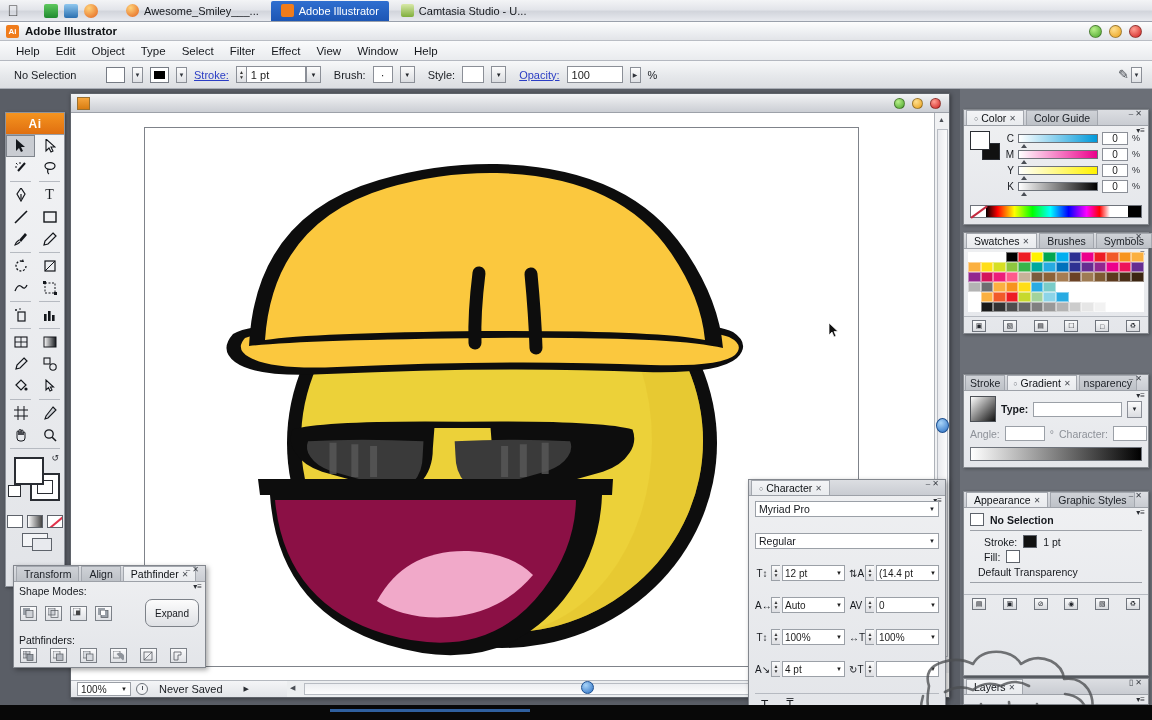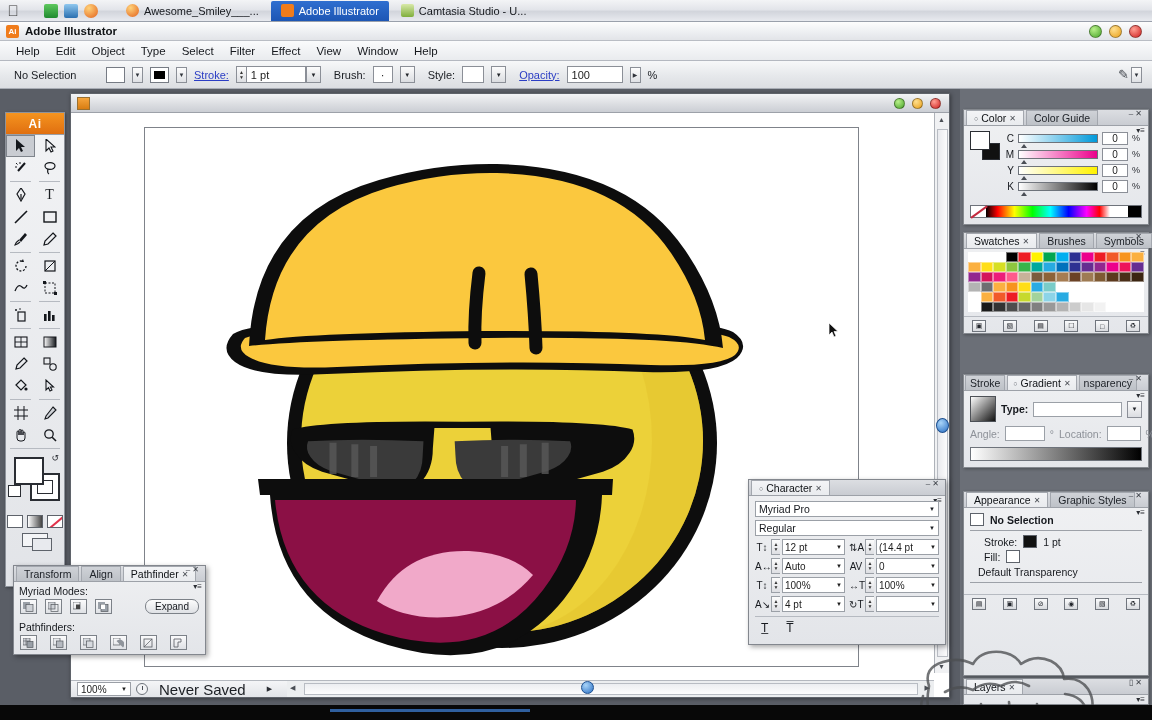--- a/index.html
+++ b/index.html
@@ -112,21 +112,21 @@
   #hscroll{position:absolute;left:215px;right:15px;bottom:0;height:17px;background:#eceef0;border-top:1px solid #b4b8bf;}
   #hscroll .trk{position:absolute;left:18px;right:16px;top:2px;height:12px;background:linear-gradient(to bottom,#eceef1,#fdfdfd);border:1px solid #b8bcc3;}
   #hscroll .thumb{position:absolute;left:295px;top:0px;width:13px;height:13px;border-radius:50%;
     background:radial-gradient(circle at 35% 30%,#a9d4f8,#2a6fc4);border:1px solid #1d4f8f;}
   #statusbar{position:absolute;left:0;right:15px;bottom:0;height:17px;width:216px;
     background:linear-gradient(to bottom,#f4f5f7,#e2e4e8);border-top:1px solid #b4b8bf;display:flex;align-items:center;gap:5px;padding-left:6px;}
   .zoomsel{width:54px;height:14px;border:1px solid #9b9fa6;background:#fff;font-size:10px;display:flex;align-items:center;padding:0 3px;}
   .zoomsel span.c{margin-left:auto;font-size:6px;}
   .clockico{width:12px;height:12px;border-radius:50%;border:1px solid #6e737b;background:#f3f4f6;position:relative;}
   .clockico::after{content:"";position:absolute;left:5px;top:2px;width:1px;height:4px;background:#4a4e55;}
-  .statustxt{font-size:15px;color:#1b1e23;margin-left:6px;}
+  .statustxt{font-size:11px;color:#1b1e23;margin-left:6px;}
   .statusarr{font-size:7px;color:#2a2d33;margin-left:16px;}
 
   
   #cursor{position:absolute;left:758px;top:210px;width:11px;height:16px;pointer-events:none;}
 
   
   #rightdock{position:absolute;right:0;top:0;width:192px;height:616px;background:#6b6f77;}
   .panel{position:absolute;left:3px;width:186px;background:linear-gradient(to bottom,#f0f1f3,#e4e6ea);
     border:1px solid #85898f;box-shadow:1px 1px 3px rgba(0,0,0,.3);}
   .ptabs{height:16px;background:linear-gradient(to bottom,#dcdee2,#c9ccd2);display:flex;align-items:flex-end;
@@ -176,21 +176,21 @@
   .aprow{display:flex;align-items:center;gap:6px;height:15px;font-size:10.5px;color:#16191e;}
   .aprow.head{font-weight:bold;}
   .apbox{width:14px;height:13px;border:1px solid #5e636b;background:#fff;}
   .apbox.k{background:#111;}
   .apsep{height:1px;background:#9da1a8;margin:3px 0;}
   .apbar{display:flex;justify-content:space-between;align-items:center;padding-top:4px;border-top:1px solid #b6bac1;margin-top:4px;}
 
   
   #charpanel{position:absolute;left:748px;top:390px;width:198px;
     background:linear-gradient(to bottom,#eff0f2,#e3e5e9);border:1px solid #83878e;box-shadow:2px 2px 5px rgba(0,0,0,.35);}
-  .chrow{display:flex;gap:4px;margin-bottom:3px;}
+  .chrow{display:flex;gap:4px;margin-bottom:16px;}
   .chfield{flex:1;height:16px;border:1px solid #9ba0a7;background:#fff;display:flex;align-items:center;
     font-size:10.5px;padding:0 3px;color:#16191e;}
   .chfield .car{margin-left:auto;font-size:6px;color:#1d2026;}
   .chcell{display:flex;align-items:center;gap:2px;width:50%;}
   .chico{width:14px;font-size:10px;color:#16191e;text-align:center;}
   .chspin{width:9px;height:16px;border:1px solid #9ba0a7;border-right:none;background:linear-gradient(to bottom,#fcfcfc,#dedfe3);
     font-size:5px;line-height:5.5px;color:#333;display:flex;flex-direction:column;align-items:center;justify-content:center;}
   .chinp{flex:1;height:16px;border:1px solid #9ba0a7;background:#fff;display:flex;align-items:center;padding:0 2px;font-size:10px;}
   .chinp .car{margin-left:auto;font-size:6px;}
   .chbtns{display:flex;gap:18px;padding:4px 6px 3px;border-top:1px solid #b6bac1;margin-top:4px;font-size:12px;color:#16191e;}
@@ -198,21 +198,21 @@
   .chlang .lab{font-size:10.5px;font-weight:bold;color:#16191e;}
 
   
   #pathfinder{position:absolute;left:13px;top:476px;width:193px;
     background:linear-gradient(to bottom,#eff0f2,#e3e5e9);border:1px solid #83878e;box-shadow:2px 2px 5px rgba(0,0,0,.35);}
   .pfsec{font-size:10.5px;color:#16191e;padding:3px 5px 1px;}
   .pfrow{display:flex;align-items:center;gap:8px;padding:1px 6px 4px;}
   .pfbtn{width:17px;height:15px;border:1px solid #7c8views;}
   .pfbtn{width:17px;height:15px;border:1px solid #7c8188;background:linear-gradient(to bottom,#fbfbfc,#dfe1e5);
     display:flex;align-items:center;justify-content:center;}
-  .pfexp{margin-left:auto;height:15px;min-width:54px;border:1px solid #7c8188;border-radius:7px;
+  .pfexp{margin-left:auto;height:28px;min-width:54px;border:1px solid #7c8188;border-radius:7px;
     background:linear-gradient(to bottom,#fcfcfc,#dfe1e5);font-size:10px;display:flex;align-items:center;justify-content:center;color:#16191e;}
 
   
   #watermark{position:absolute;left:915px;top:545px;width:230px;height:130px;opacity:.78;pointer-events:none;}
   
   #bottomstrip{position:absolute;left:0;top:705px;width:1152px;height:15px;background:#080808;}
   #bottomstrip .bluebar{position:absolute;left:330px;top:4px;width:200px;height:3px;background:#2f5f9e;}
 </style>
 </head>
 <body>
@@ -558,21 +558,21 @@
       <span class="ptab">
           <span>Align</span>
         </span>
       <span class="ptab active">
           <span>Pathfinder</span>
           <span class="x">✕</span>
         </span>
       <span class="pmini">–✕</span>
       <span class="pmenu">▾≡</span>
     </div>
-    <div class="pfsec">Myriad Modes:</div>
+    <div class="pfsec">Shape Modes:</div>
     <div class="pfrow">
       <span class="pfbtn">
           <svg width="11" height="10" viewBox="0 0 11 10">
             <rect x="0" y="0" width="7" height="7" fill="#9aa0a8"></rect>
             <rect x="3" y="2.5" width="7" height="7" fill="#cfd2d7" stroke="#55595f" stroke-width=".7"></rect>
           </svg>
         </span>
       <span class="pfbtn">
           <svg width="11" height="10" viewBox="0 0 11 10">
             <rect x="0" y="0" width="7" height="7" fill="#cfd2d7" stroke="#55595f" stroke-width=".7"></rect>
@@ -935,21 +935,21 @@
         <div class="grow">
           <span class="gthumb"></span>
           <span class="glabel">Type:</span>
           <span class="gfield"><span></span></span>
           <span class="dd">▼</span>
         </div>
         <div class="grow">
           <span class="glabel dim">Angle:</span>
           <span class="gfield sm"><span></span></span>
           <span class="glabel dim">°</span>
-          <span class="glabel dim">Location:</span>
+          <span class="glabel dim">Character:</span>
           <span class="gfield sm" style="width:34px;"><span></span></span>
           <span class="glabel dim">%</span>
         </div>
         <div class="gramp"></div>
       </div>
     </div>
 
     <div class="panel" style="top:402px;height:185px;">
       <div class="ptabs">
         <span class="ptab active">

